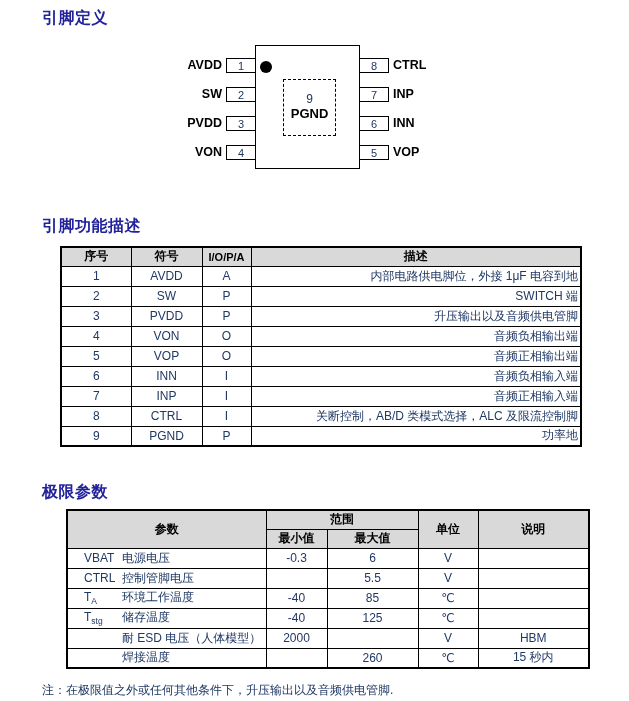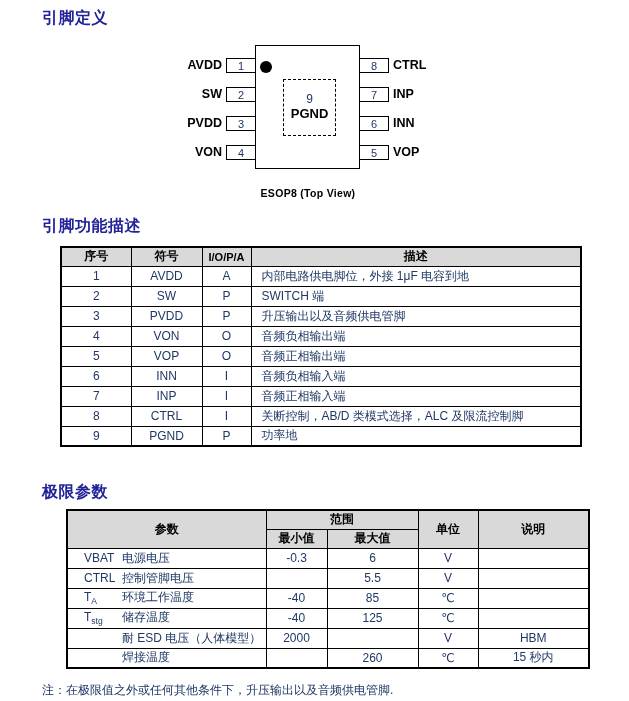--- a/index.html
+++ b/index.html
@@ -68,21 +68,21 @@
   table{border-collapse:collapse;table-layout:fixed;position:absolute;background:#fff;margin-left:7px;}
   th,td{border:1px solid var(--border);overflow:hidden;white-space:nowrap;}
   th{
     background:var(--th-bg);color:#000;font-weight:bold;font-size:12px;
     text-align:center;height:19px;padding:0 2px;
   }
   td{
     color:var(--body-text);font-size:12px;text-align:center;height:20px;padding:0 2px;
   }
   .pin-table{left:53px;top:246px;width:520px;border:2px solid var(--border);}
-  .pin-table td.desc{text-align:left;padding-left:10px;}
+  .pin-table td.desc{text-align:right;padding-left:10px;}
   .limits-table{left:59px;top:509px;width:522px;border:2px solid var(--border);}
   .limits-table td.param{text-align:left;padding-left:16px;}
   .limits-table .sym{display:inline-block;width:38px;font-size:12px;}
   .limits-table .sym sub{font-size:8.5px;}
   .io-header{font-size:11px;}
   
   .footnote{
     position:absolute;left:42px;top:682px;
     font-size:12px;color:var(--body-text);white-space:nowrap;
   }
@@ -112,21 +112,20 @@
 
   <div class="pin-box r row1">8</div>
   <div class="pin-label r row1">CTRL</div>
   <div class="pin-box r row2">7</div>
   <div class="pin-label r row2">INP</div>
   <div class="pin-box r row3">6</div>
   <div class="pin-label r row3">INN</div>
   <div class="pin-box r row4">5</div>
   <div class="pin-label r row4">VOP</div>
 
-  <div class="pkg-caption">ESOP8 (Top View)</div>
 </div>
 
 <div class="section-heading" style="top:216px;">引脚功能描述</div>
 
 <table class="pin-table">
   <colgroup>
     <col style="width:70px;">
       <col style="width:71px;">
       <col style="width:49px;">
       <col style="width:330px;">

